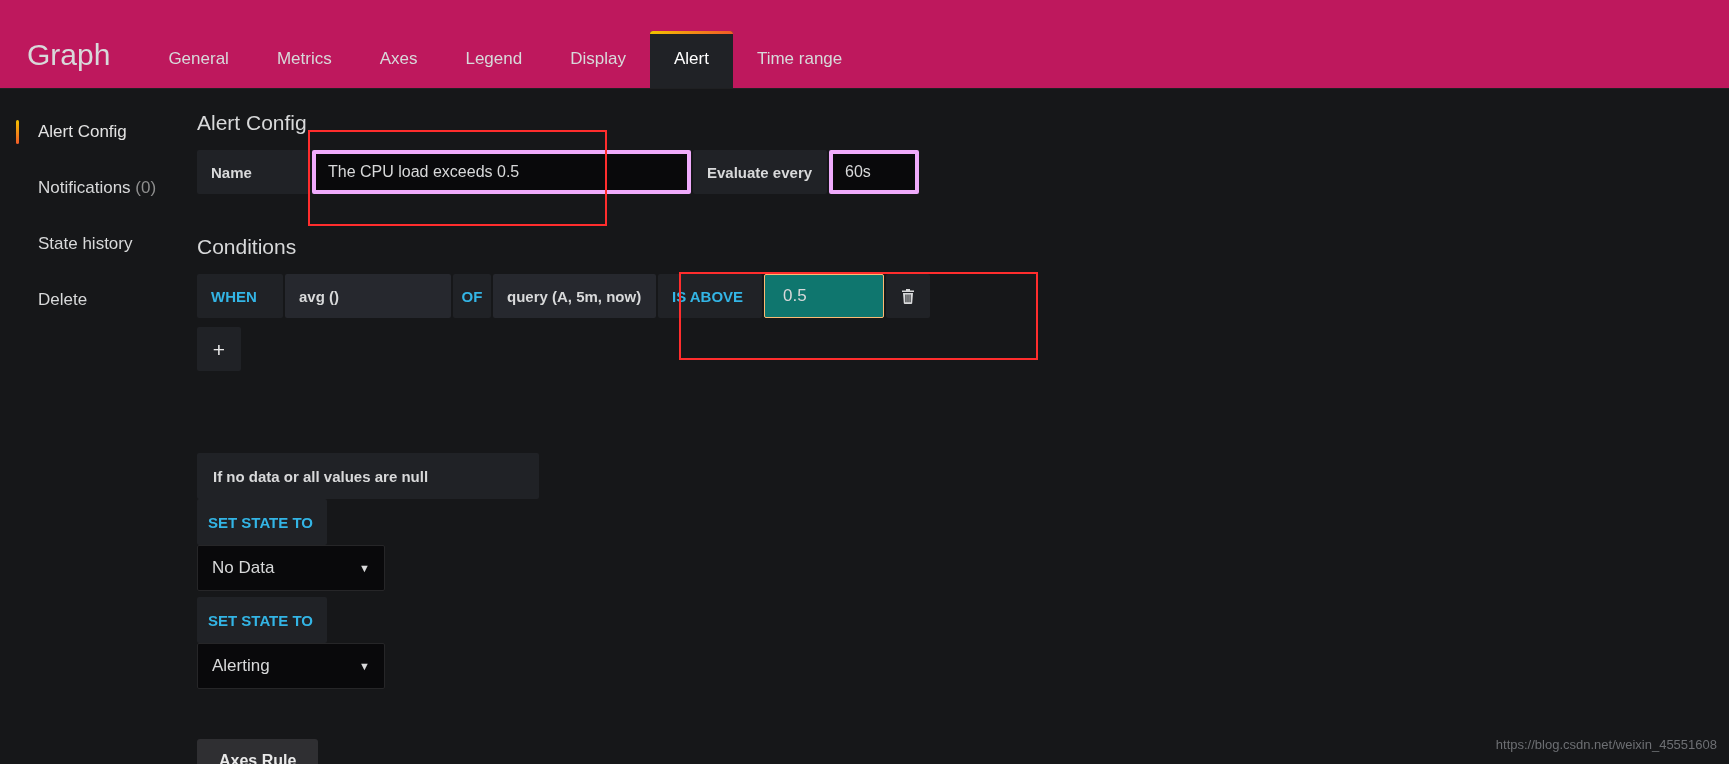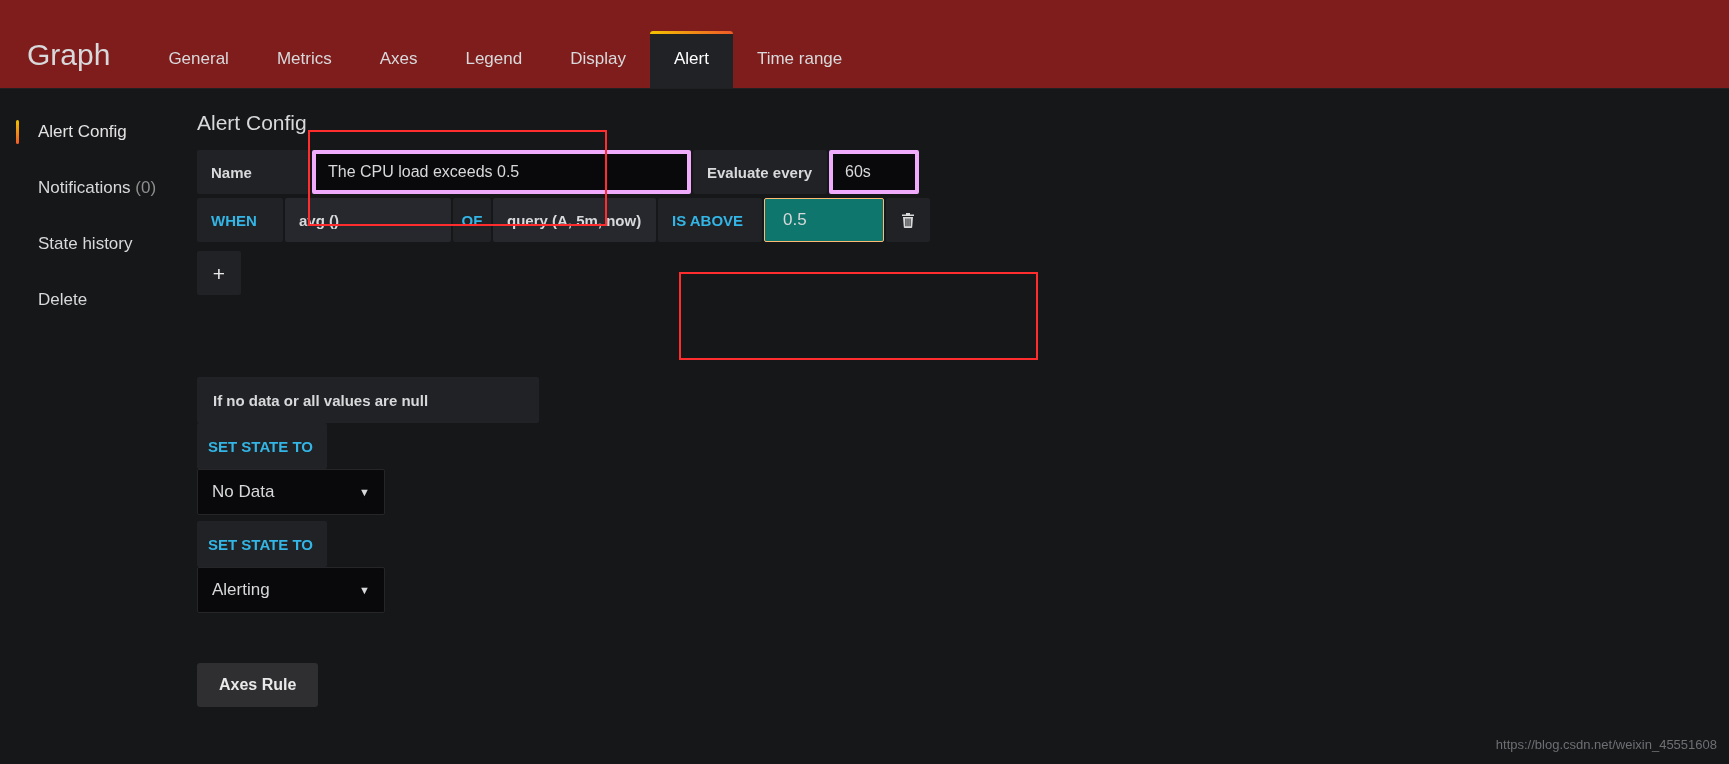--- a/index.html
+++ b/index.html
@@ -16,21 +16,21 @@
     color: #d8d9da;
     -webkit-font-smoothing: antialiased;
   }
 
   
   .tabbar {
     position: absolute;
     left: 0; top: 0;
     width: 1729px;
     height: 89px;
-    background: #7f1d1d;
+    background: #be185d;
     border-bottom: 1px solid #1f2022;
     box-sizing: border-box;
     text-align: right;
   }
   .tabbar-inner {
     position: absolute;
     left: 0; bottom: 0;
     height: 88px;
     display: flex;
     align-items: flex-end;
@@ -394,20 +394,21 @@
 
   <h2 class="section-title">Alert Config</h2>
 
   <div class="form-row">
     <div class="gf-label w-name-label">Name</div>
     <div class="gf-input w-name-input" placeholder="Name">The CPU load exceeds 0.5</div>
     <div class="gf-label w-eval-label">Evaluate every</div>
     <div class="gf-input w-eval-input">60s</div>
   </div>
 
+  <h2 class="section-title" style="margin-top:40px;">Conditions</h2>
 
   <div class="form-row">
     <div class="cond-label w-when">WHEN</div>
     <div class="cond-value w-reducer">avg ()</div>
     <div class="cond-label w-of">OF</div>
     <div class="cond-value w-query">query (A, 5m, now)</div>
     <div class="cond-label w-evaltype">IS ABOVE</div>
     <div class="cond-input w-threshold">0.5</div>
     <div class="gf-btn-icon">
       <svg width="16" height="17" viewBox="0 0 16 17" aria-hidden="true">

